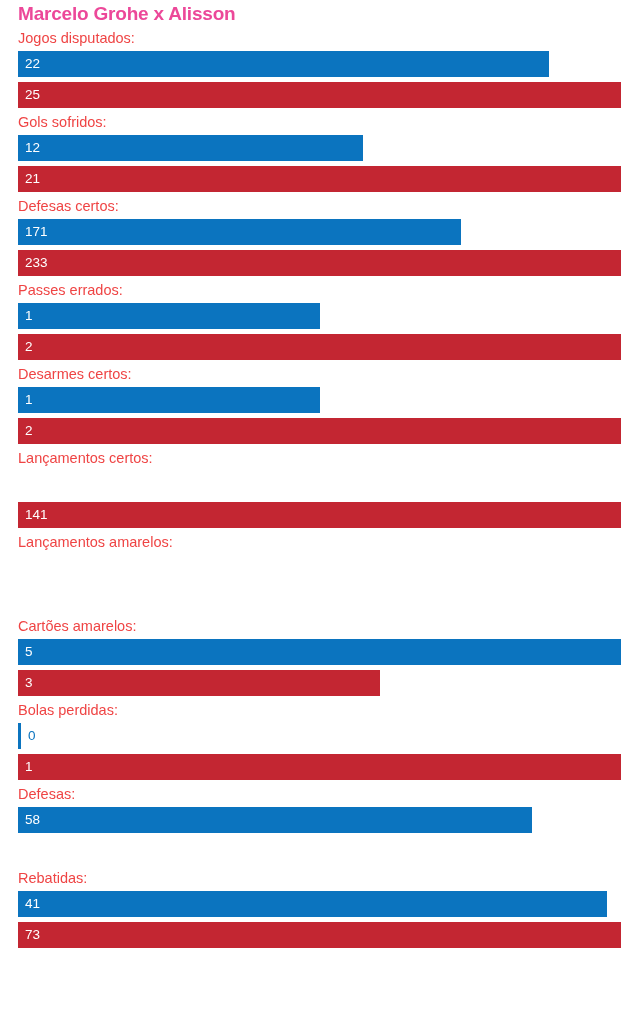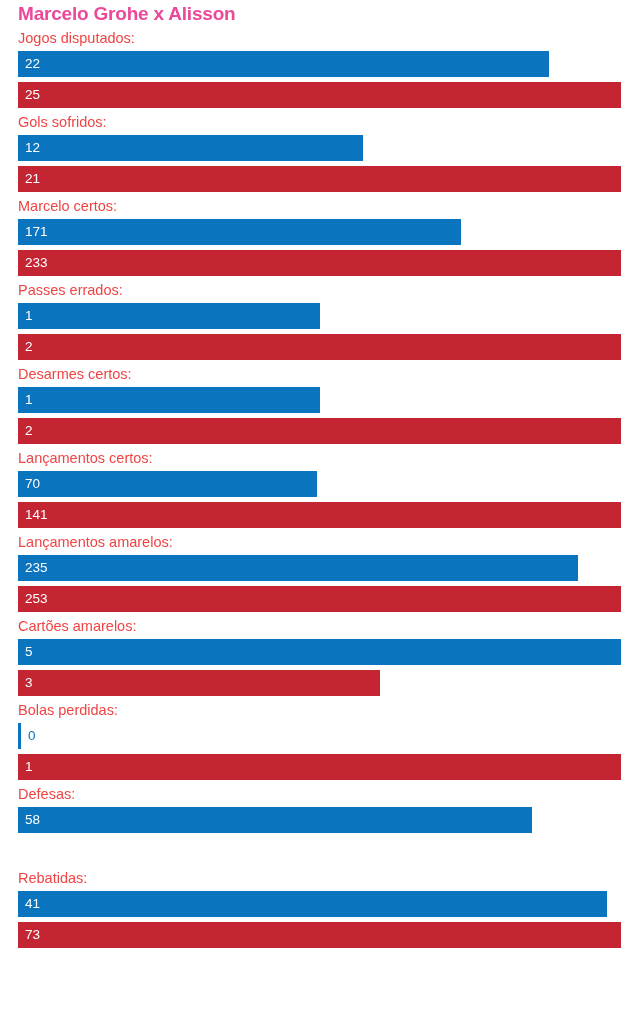--- a/index.html
+++ b/index.html
@@ -113,21 +113,21 @@
         <div class="bar-track blue-track">
           <div class="bar blue" style="width: 345px;"></div>
           <span class="bar-value inside">12</span>
         </div>
         <div class="bar-track red-track">
           <div class="bar red" style="width: 603px;"></div>
           <span class="bar-value inside">21</span>
         </div>
       </div>
       <div class="stat-row">
-        <div class="stat-label">Marcelo certos:</div>
+        <div class="stat-label">Defesas certos:</div>
         <div class="bar-track blue-track">
           <div class="bar blue" style="width: 443px;"></div>
           <span class="bar-value inside">171</span>
         </div>
         <div class="bar-track red-track">
           <div class="bar red" style="width: 603px;"></div>
           <span class="bar-value inside">233</span>
         </div>
       </div>
       <div class="stat-row">
@@ -147,39 +147,27 @@
           <div class="bar blue" style="width: 302px;"></div>
           <span class="bar-value inside">1</span>
         </div>
         <div class="bar-track red-track">
           <div class="bar red" style="width: 603px;"></div>
           <span class="bar-value inside">2</span>
         </div>
       </div>
       <div class="stat-row">
         <div class="stat-label">Lançamentos certos:</div>
-        <div class="bar-track blue-track">
-          <div class="bar blue" style="width: 299px;"></div>
-          <span class="bar-value inside">70</span>
-        </div>
         <div class="bar-track red-track">
           <div class="bar red" style="width: 603px;"></div>
           <span class="bar-value inside">141</span>
         </div>
       </div>
       <div class="stat-row">
         <div class="stat-label">Lançamentos amarelos:</div>
-        <div class="bar-track blue-track">
-          <div class="bar blue" style="width: 560px;"></div>
-          <span class="bar-value inside">235</span>
-        </div>
-        <div class="bar-track red-track">
-          <div class="bar red" style="width: 603px;"></div>
-          <span class="bar-value inside">253</span>
-        </div>
       </div>
       <div class="stat-row">
         <div class="stat-label">Cartões amarelos:</div>
         <div class="bar-track blue-track">
           <div class="bar blue" style="width: 603px;"></div>
           <span class="bar-value inside">5</span>
         </div>
         <div class="bar-track red-track">
           <div class="bar red" style="width: 362px;"></div>
           <span class="bar-value inside">3</span>

